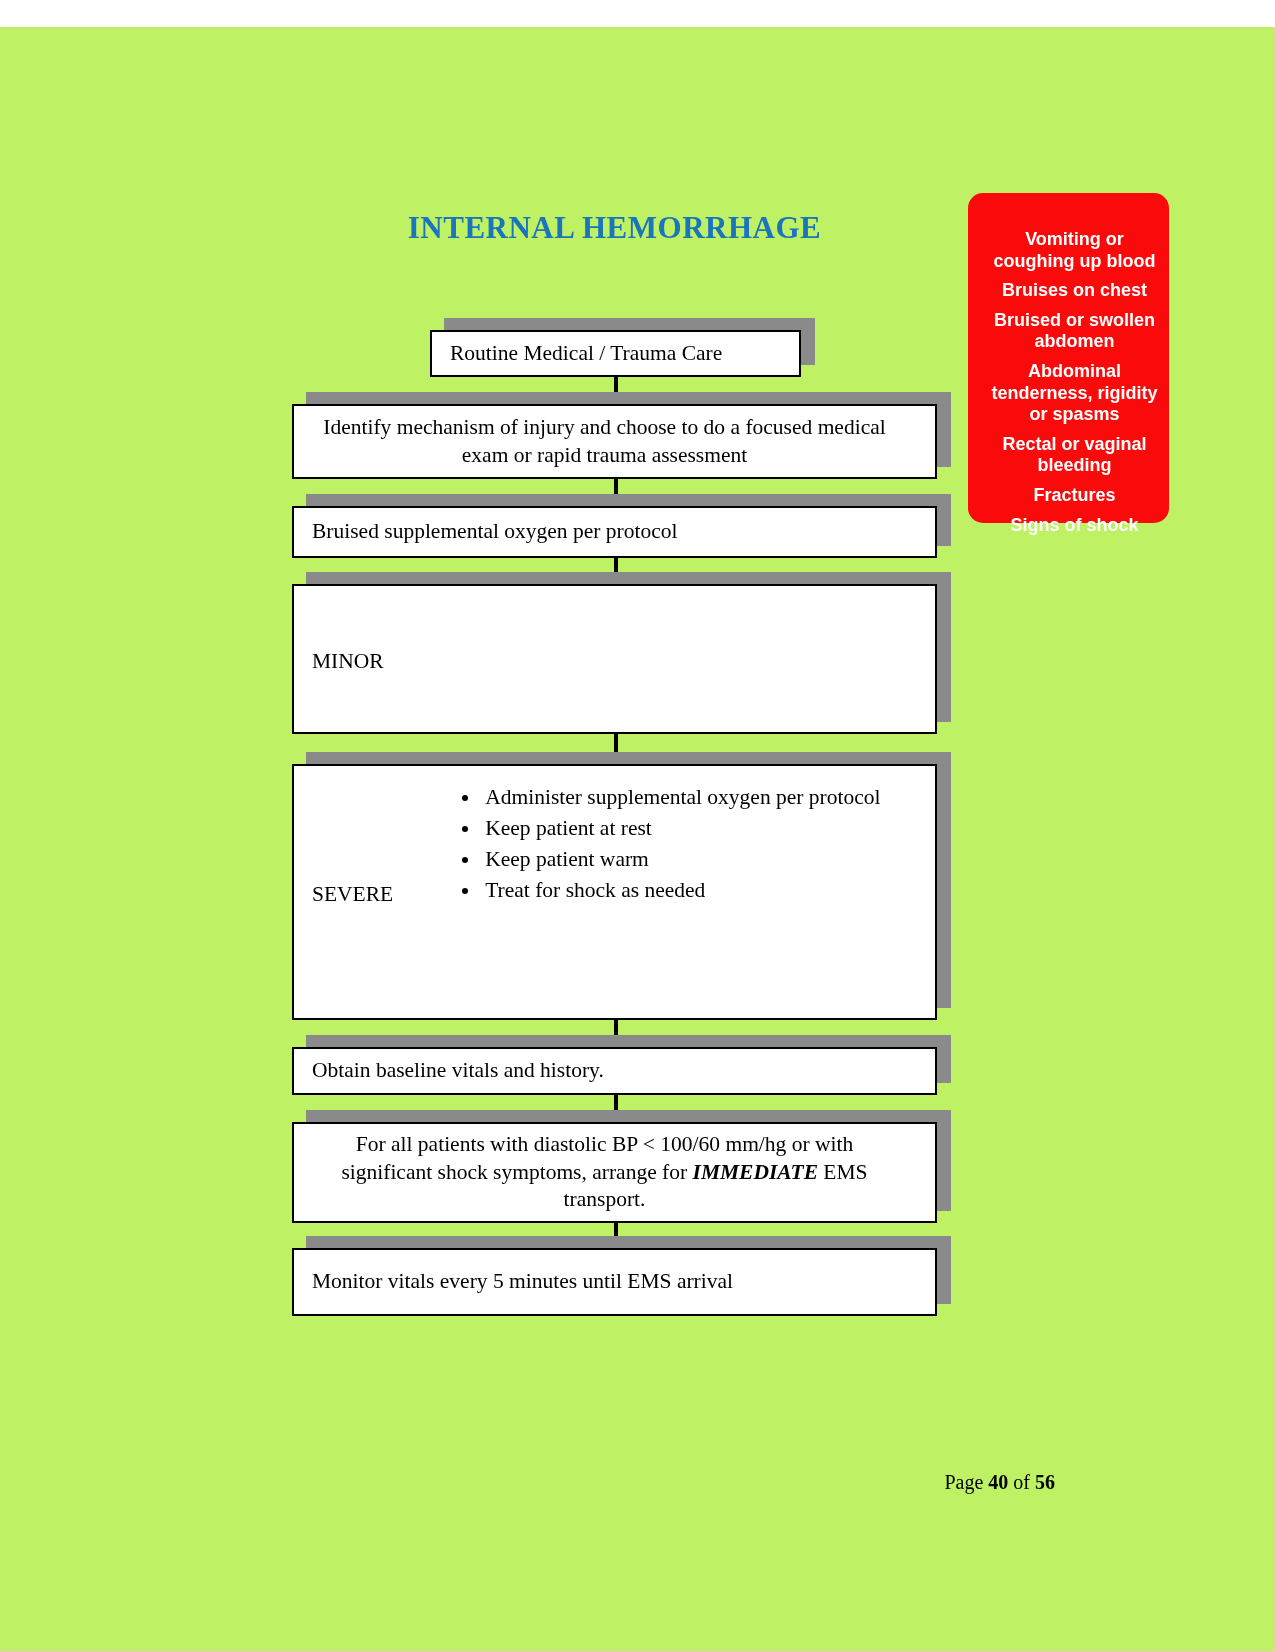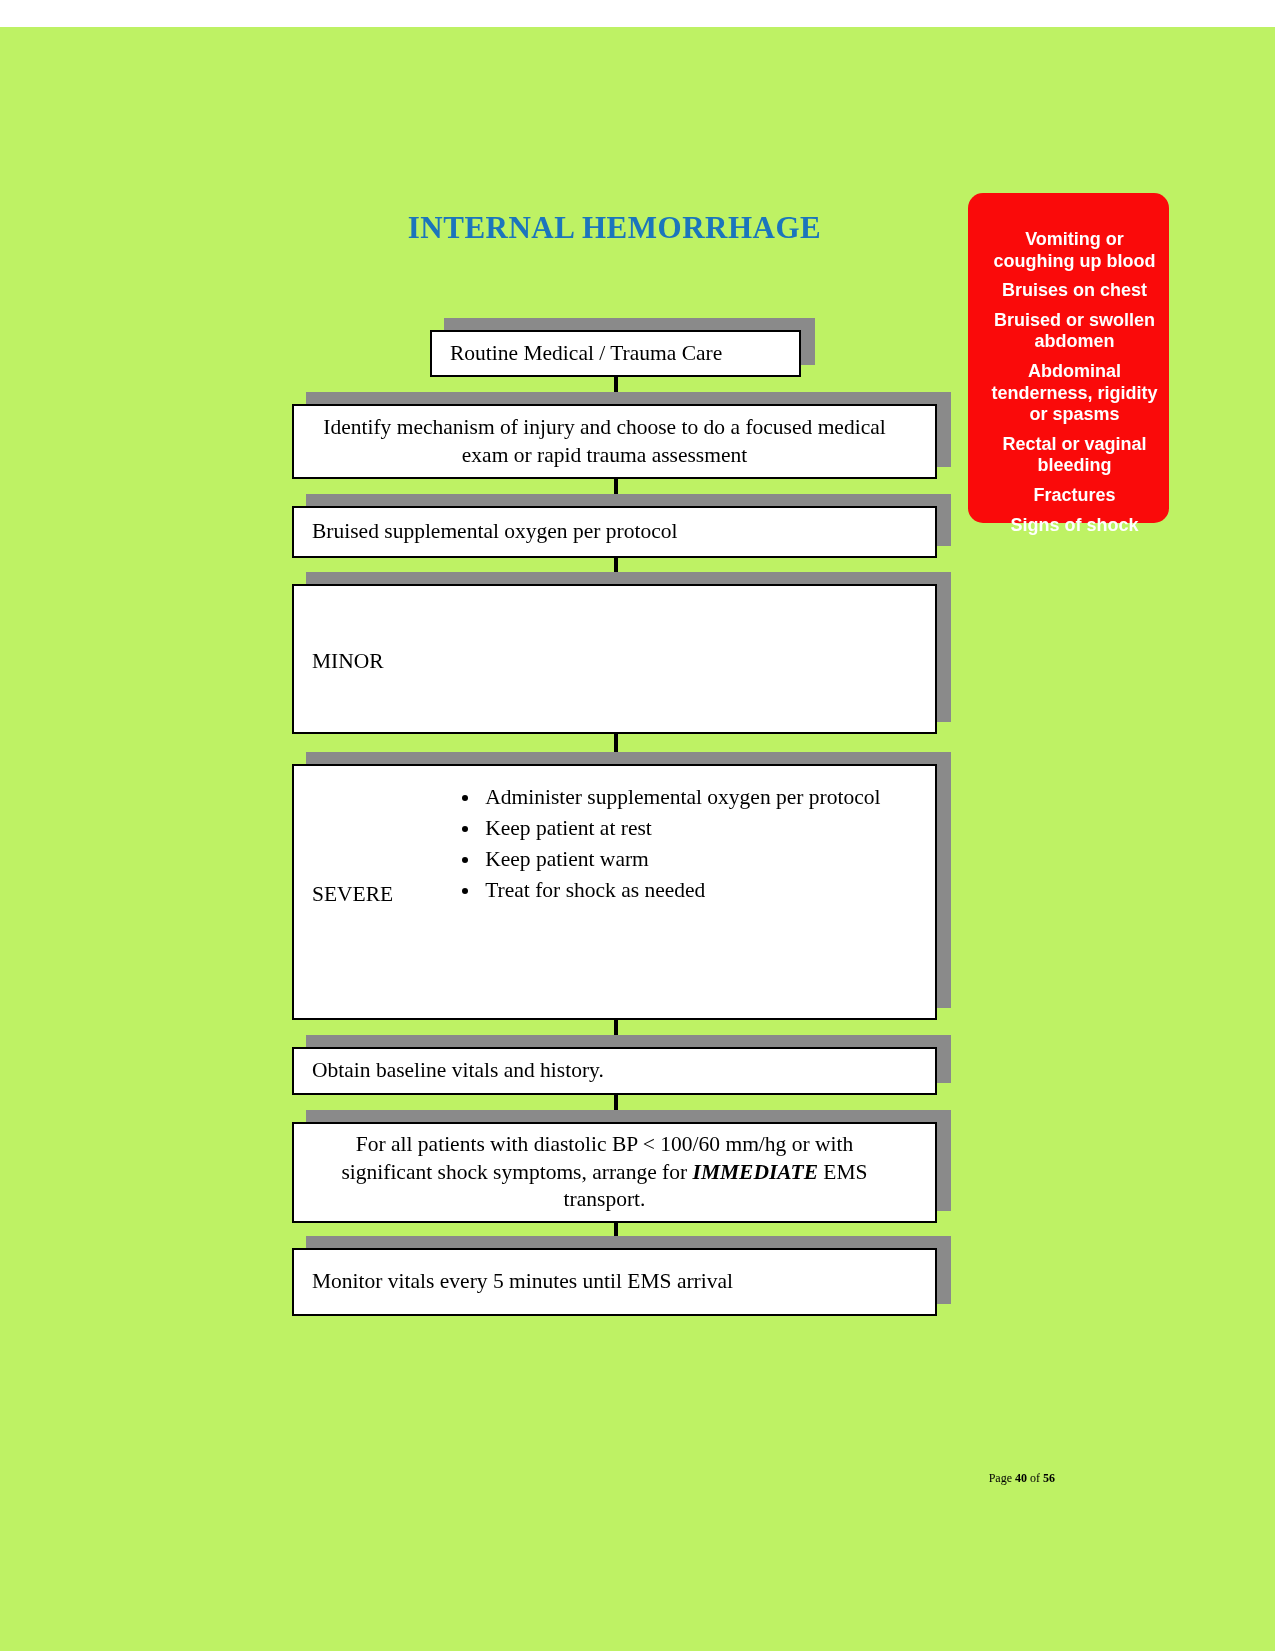--- a/index.html
+++ b/index.html
@@ -91,21 +91,21 @@
   .c3 { top: 531px;  height: 26px; }
   .c4 { top: 707px;  height: 30px; }
   .c5 { top: 993px;  height: 27px; }
   .c6 { top: 1068px; height: 27px; }
   .c7 { top: 1196px; height: 25px; }
   .emphasis { font-weight: bold; font-style: italic; }
   .footer {
     position: absolute;
     top: 1444px;
     right: 220px;
-    font-size: 12px;
+    font-size: 20px;
   }
   .footer b { font-weight: bold; }
 </style>
 </head>
 <body>
 
 <div class="page">
 
   <h1 class="title" style="color: rgb(27, 117, 188);">INTERNAL HEMORRHAGE</h1>
 

